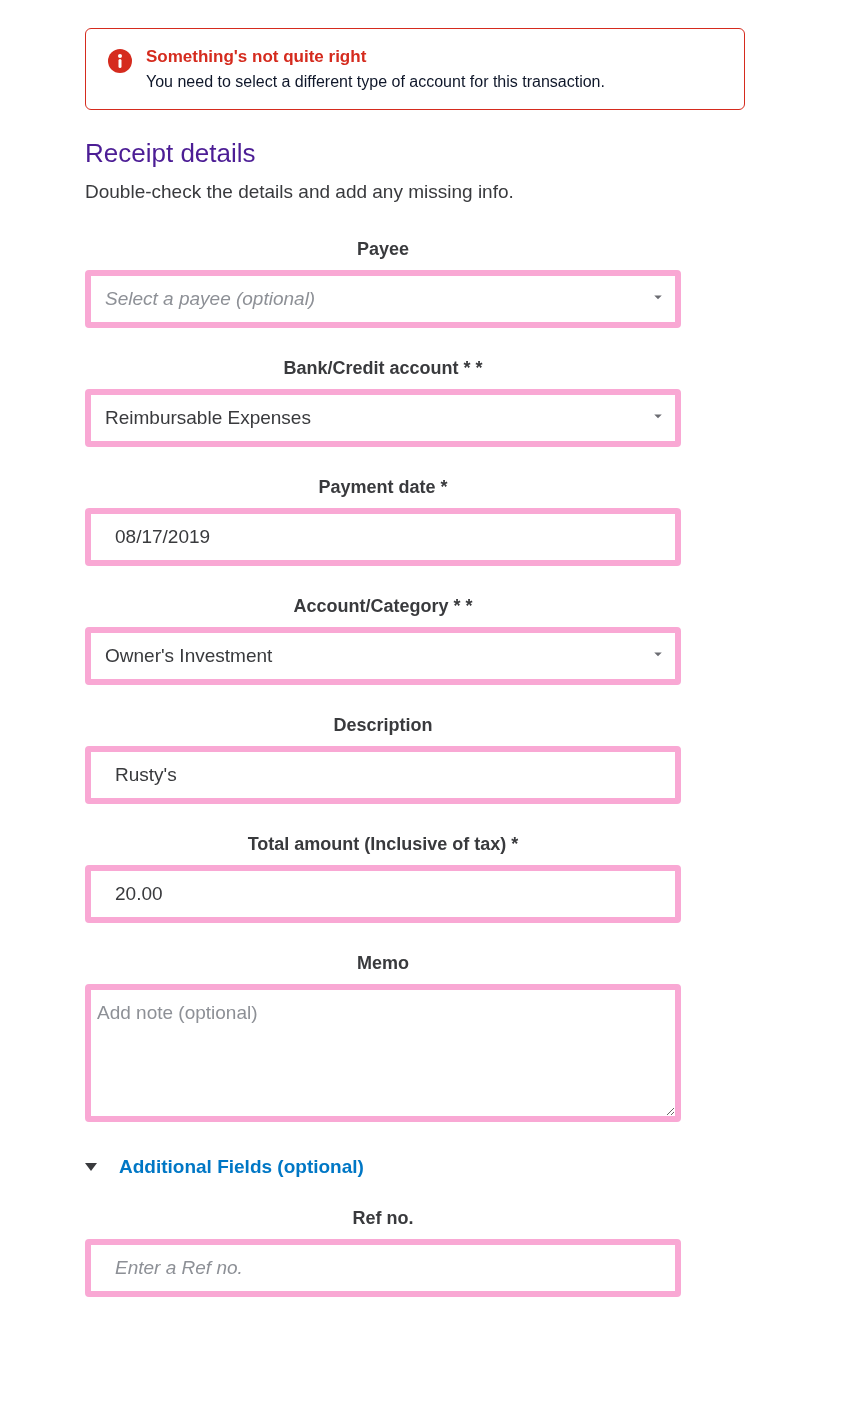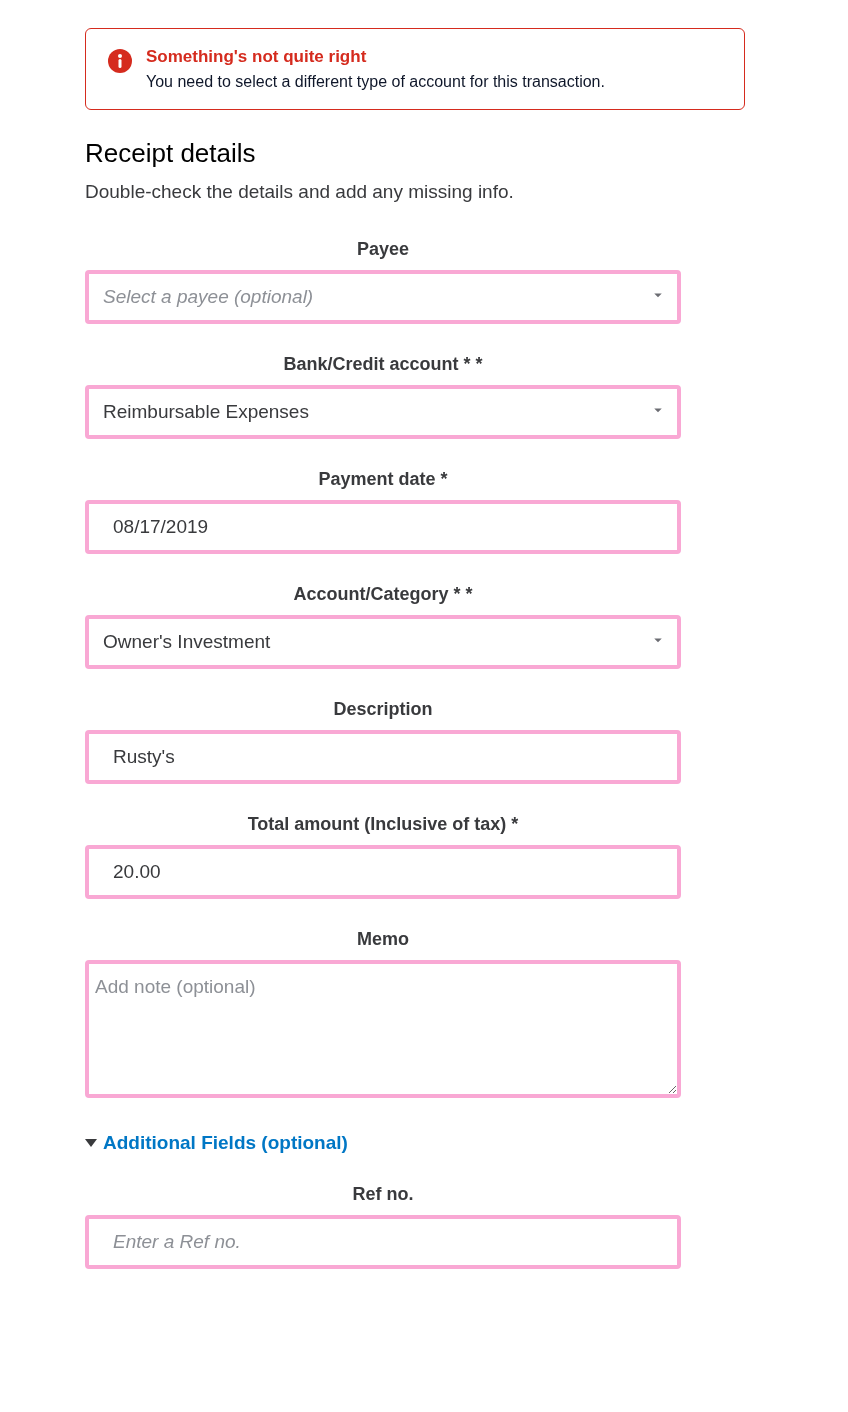--- a/index.html
+++ b/index.html
@@ -38,41 +38,41 @@
       font-weight: 600;
       margin-bottom: 6px;
     }
     .alert-message {
       color: #0f172a;
       font-size: 16px;
     }
     .section-title {
       font-size: 26px;
       font-weight: 400;
-      color: #000000;
+      color: #4c1d95;
       margin-bottom: 12px;
     }
     .section-subtitle {
       font-size: 19px;
       color: #393a3d;
       margin-bottom: 36px;
     }
     .field { margin-bottom: 30px; max-width: 596px; }
     .field-label {
       display: block;
       font-size: 18px;
       font-weight: 600;
       color: #393a3d;
       margin-bottom: 10px;
       text-align: center;
     }
     .select-wrap { position: relative; }
     .select-input, .text-input, .textarea-input {
       width: 100%;
-      border: 4px solid #f9a8d4;
+      border: 6px solid #f9a8d4;
       border-radius: 4px;
       padding: 12px 40px 12px 14px;
       font-size: 19px;
       color: #393a3d;
       background: #fff;
       font-family: inherit;
     }
     .text-input { padding-right: 14px; padding-left: 24px; }
     .select-input { cursor: pointer; }
     .placeholder-text { color: #8d9096; font-style: italic; }
@@ -86,21 +86,21 @@
     .chevron svg { width: 18px; height: 18px; fill: #6b6c72; }
     .textarea-input {
       min-height: 138px;
       resize: vertical;
       padding: 12px 6px;
     }
     .textarea-input::placeholder, .text-input::placeholder { color: #8d9096; }
     .additional-toggle {
       display: flex;
       align-items: center;
-      gap: 6px;
+      gap: 22px;
       cursor: pointer;
       margin-bottom: 30px;
       margin-top: 8px;
     }
     .caret-down {
       width: 0; height: 0;
       border-left: 6px solid transparent;
       border-right: 6px solid transparent;
       border-top: 8px solid #393a3d;
     }

